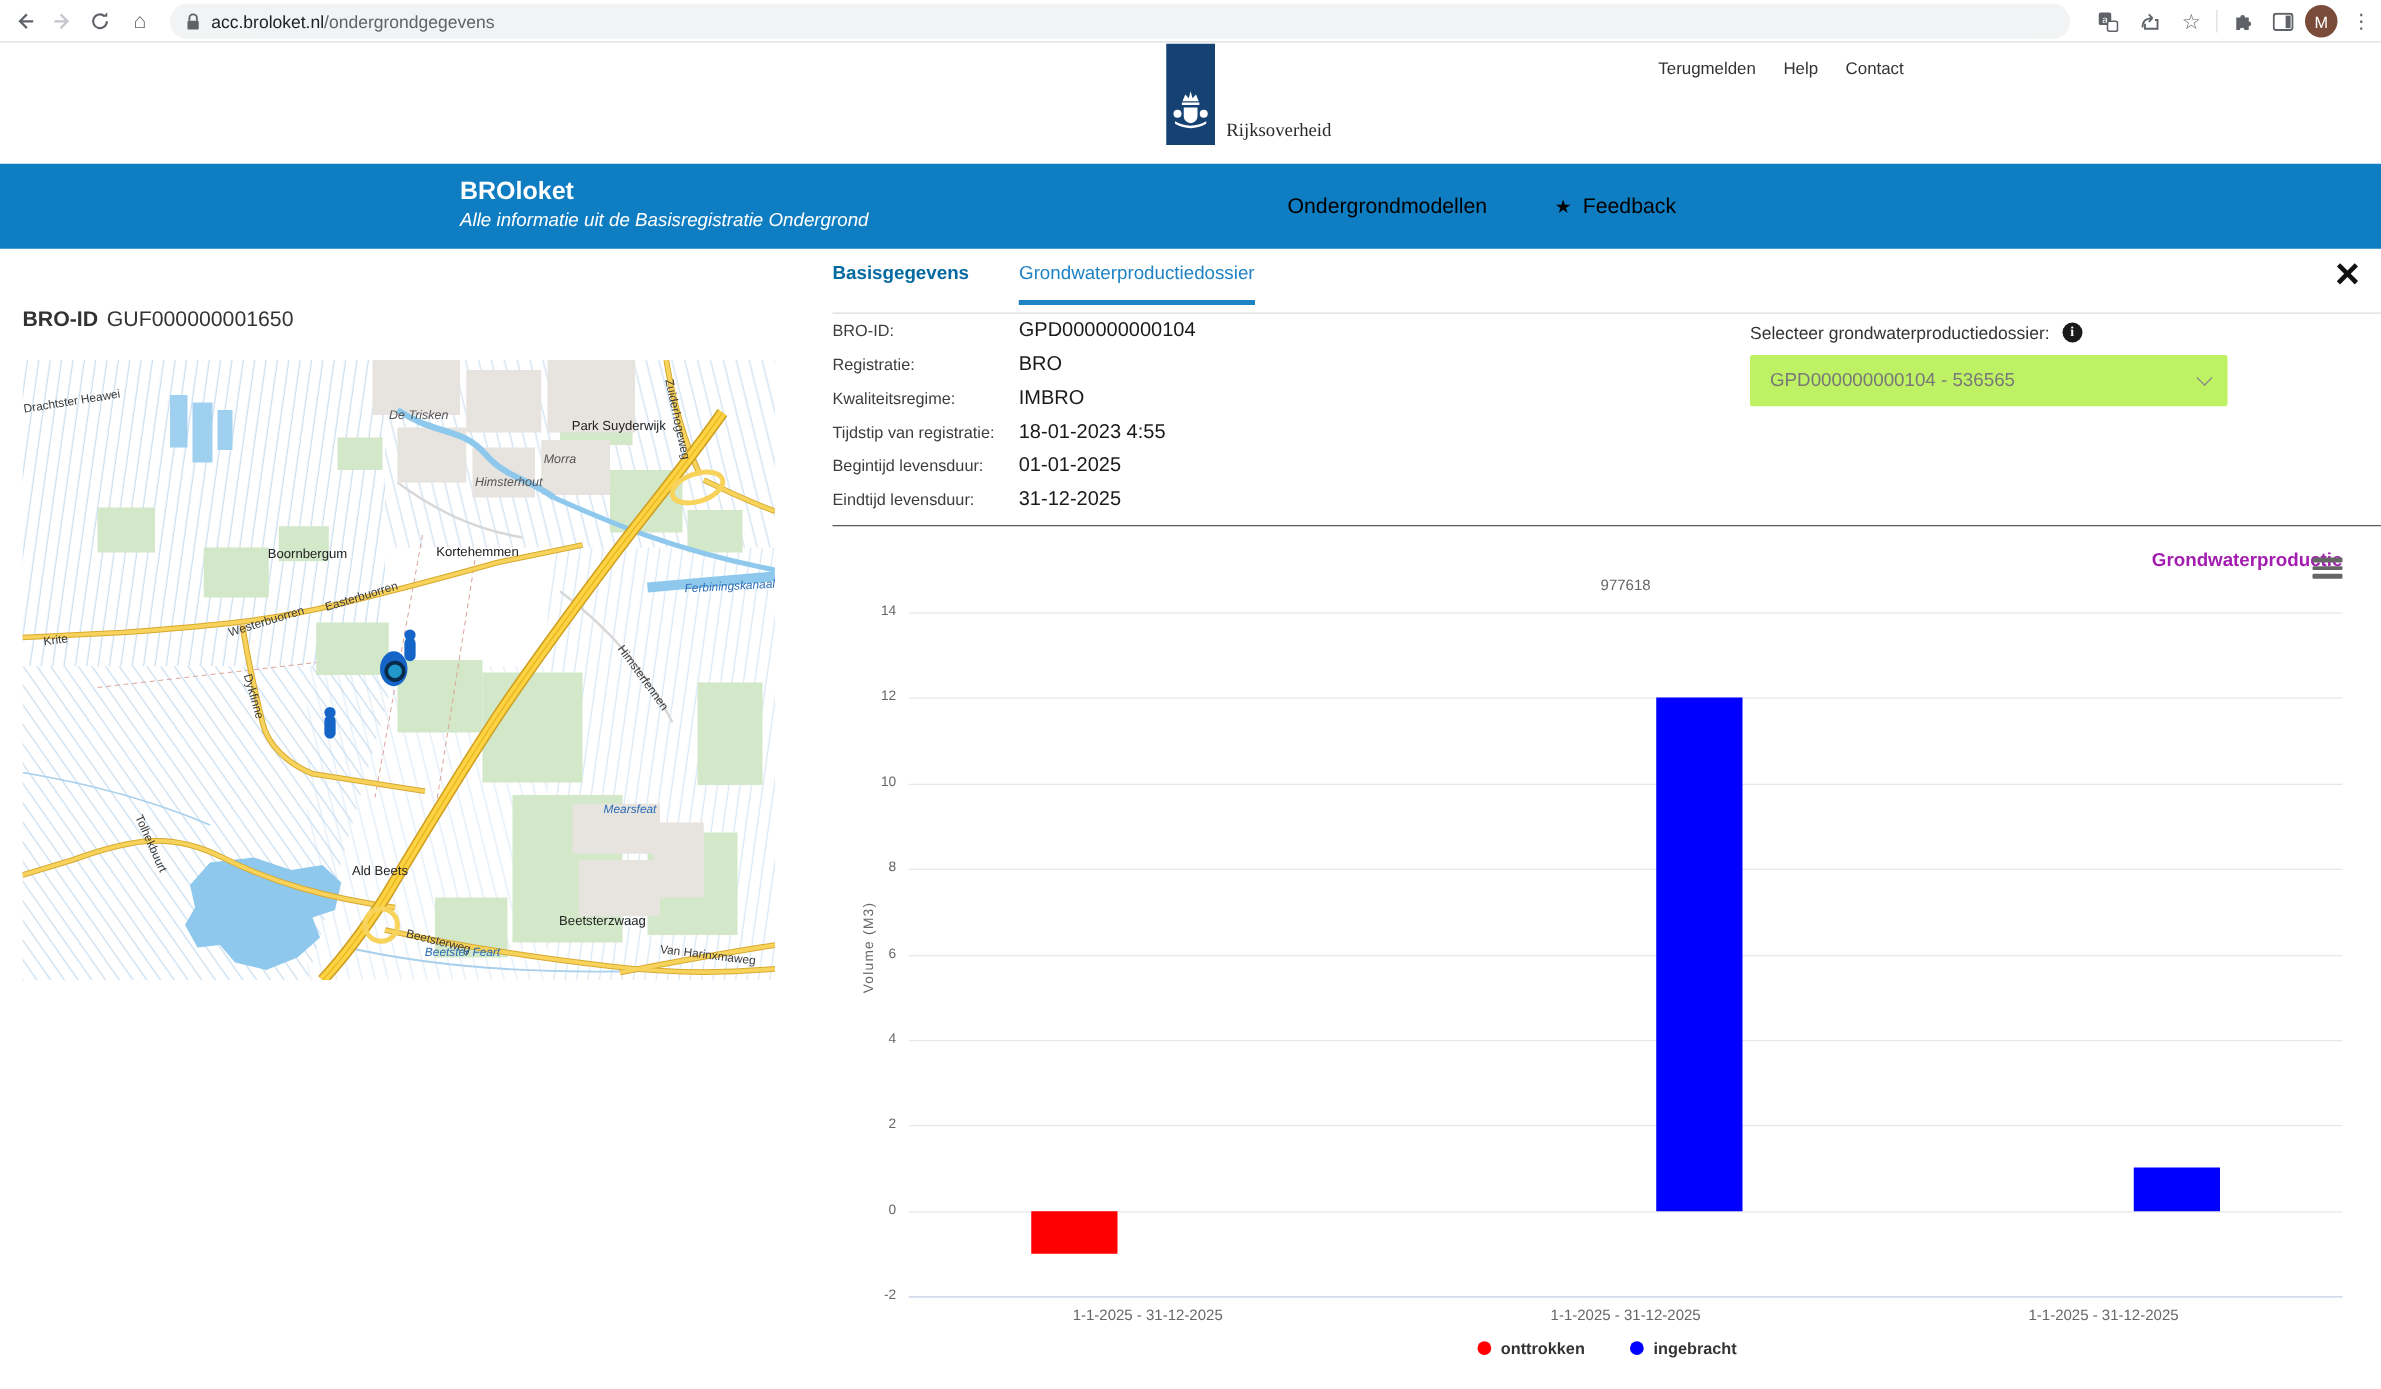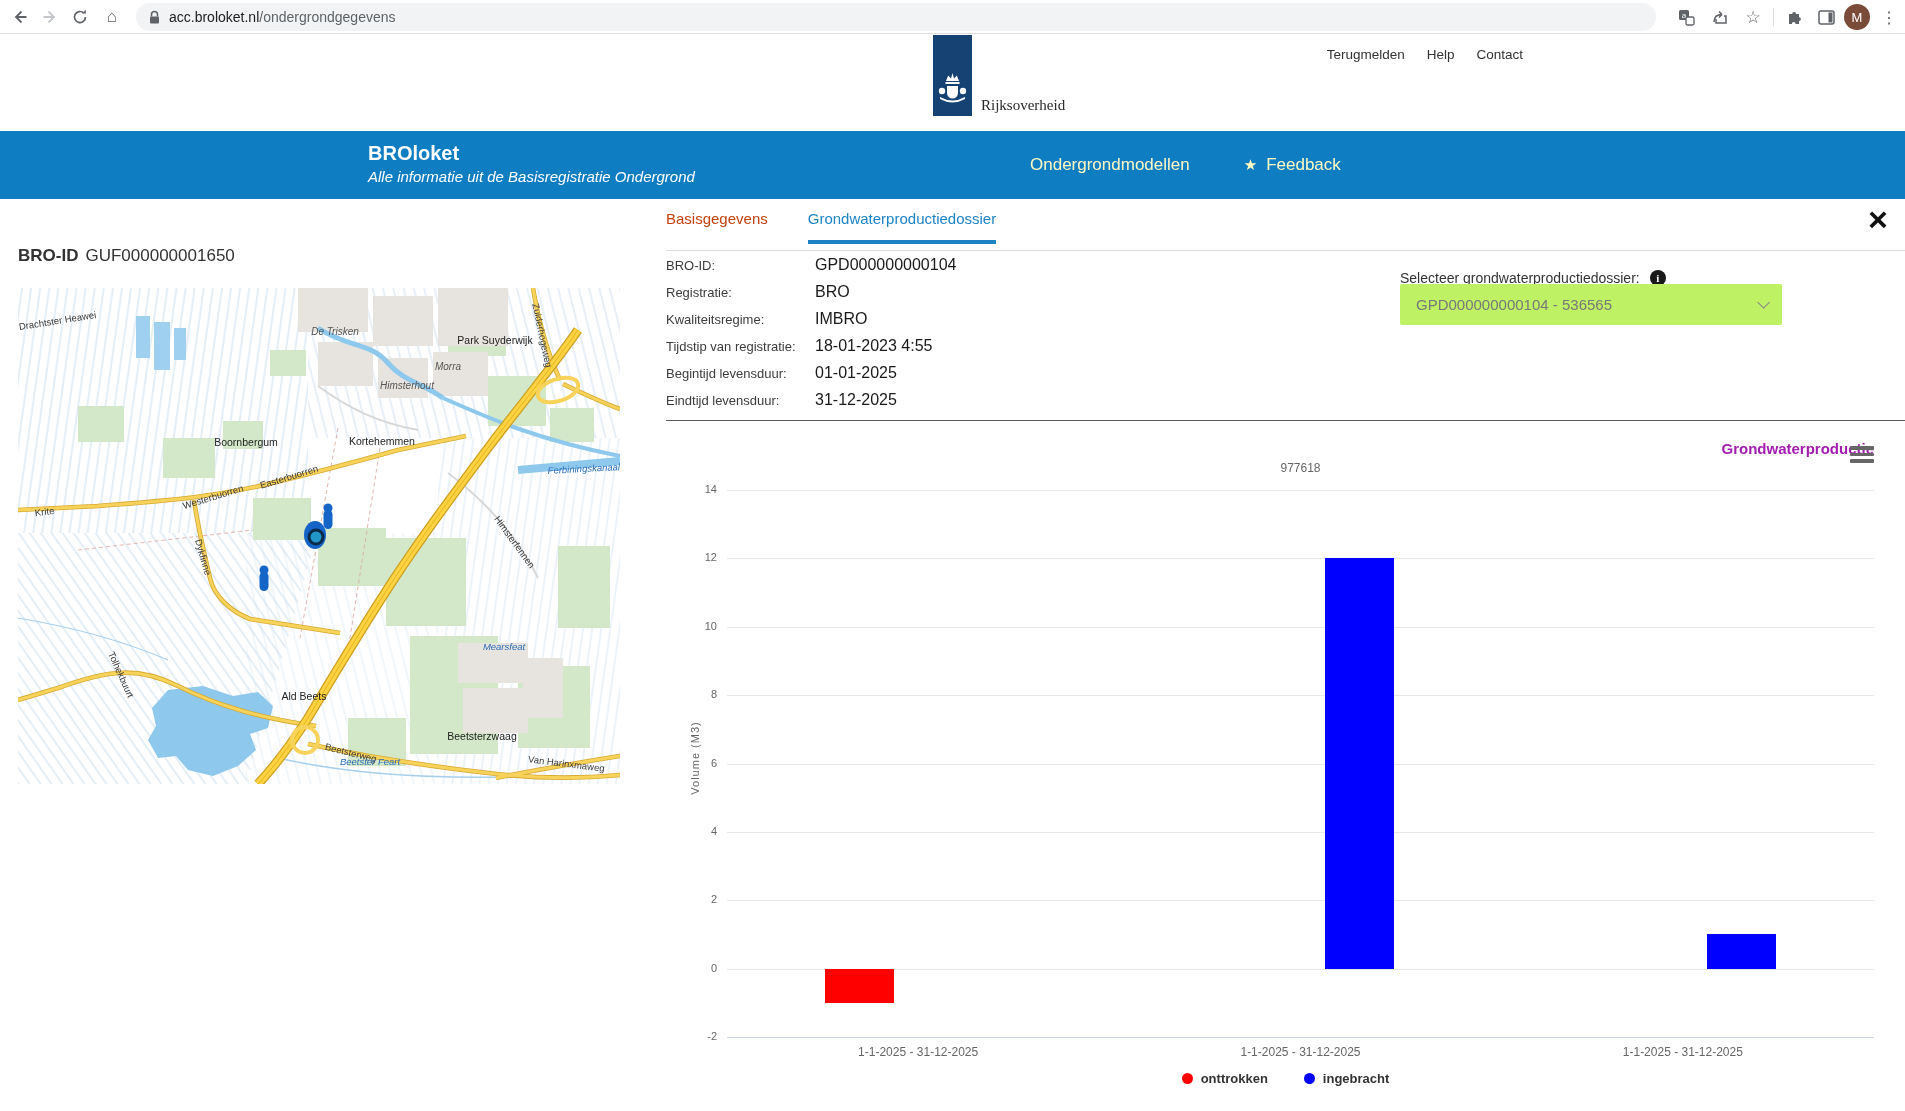--- a/index.html
+++ b/index.html
@@ -30,43 +30,43 @@
   #gov-links { position:absolute; right:382px; top:12px; display:flex; gap:22px; }
   #gov-links span { font-size:13.5px; color:#333; cursor:pointer; }
 
   
   #navbar { position:absolute; left:0; top:131px; width:1905px; height:68px; background:#0f7dc2; }
   #brand { position:absolute; left:368px; top:11px; color:#fff; }
   #brand .b1 { font-size:20px; font-weight:bold; }
   #brand .b2 { font-size:15px; font-style:italic; margin-top:3px; }
   #nav-tabs { position:absolute; left:1003px; top:0; height:68px; display:flex; }
   .nav-tab { height:68px; display:flex; align-items:center; padding:0 27px;
-    color:#fef9c3; font-size:17px; cursor:pointer; gap:9px; }
+    color:#000000; font-size:17px; cursor:pointer; gap:9px; }
   .nav-tab.active { background:#d8e8f4; color:#154273; }
   .nav-tab .star { font-size:15px; }
 
   
   #page-title { position:absolute; left:18px; top:200px; font-size:28px; color:#333; font-weight:500; }
   #broid-line { position:absolute; left:18px; top:246px; font-size:17px; color:#333; }
   #broid-line b { margin-right:7px; }
   #map-wrap { position:absolute; left:18px; top:288px; width:602px; height:496px;
     background:#fdfeff; cursor:grab; }
 
   
   #close-btn { position:absolute; left:1868px; top:202px; font-size:34px; font-weight:600;
     color:#111; cursor:pointer; line-height:1; }
   #detail-tabs { position:absolute; left:666px; top:210px; display:flex; gap:40px; }
-  .dtab { font-size:15px; padding-bottom:13px; cursor:pointer; color:#c2410c; font-weight:normal; }
+  .dtab { font-size:15px; padding-bottom:13px; cursor:pointer; color:#0369a1; font-weight:bold; }
   .dtab.active { color:#1d83c4; font-weight:normal; border-bottom:4px solid #1d83c4; }
   #tabbar-line { position:absolute; left:666px; top:250px; width:1239px; height:1px; background:#dcdcdc; }
   #fields { position:absolute; left:666px; top:256px; }
   .frow { display:flex; align-items:baseline; height:27px; }
   .flabel { width:149px; font-size:13px; color:#3c3c3c; }
   .fvalue { font-size:16px; color:#1a1a1a; }
-  #selector-label { position:absolute; left:1400px; top:270px; font-size:14px; color:#333;
+  #selector-label { position:absolute; left:1400px; top:258px; font-size:14px; color:#333;
     display:flex; align-items:center; gap:10px; }
   #info-icon { width:16px; height:16px; border-radius:50%; background:#1a1a1a; color:#fff;
     font-family:"Liberation Serif", serif; font-size:11px; font-weight:bold;
     display:flex; align-items:center; justify-content:center; cursor:pointer; }
   #dossier-select { position:absolute; left:1400px; top:284px; width:382px; height:41px;
     background:#bef264; border-radius:2px; display:flex; align-items:center;
     padding:0 16px; cursor:pointer; }
   #dossier-select .val { font-size:15px; color:#787878; flex:1; }
   #dossier-select .chev { width:9px; height:9px; border-right:1.6px solid #888;
     border-bottom:1.6px solid #888; transform:rotate(45deg) translateY(-3px); }

